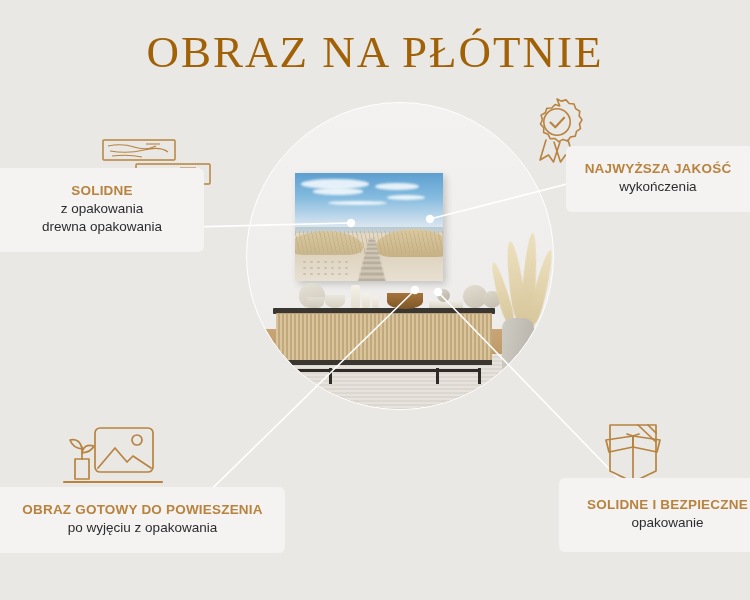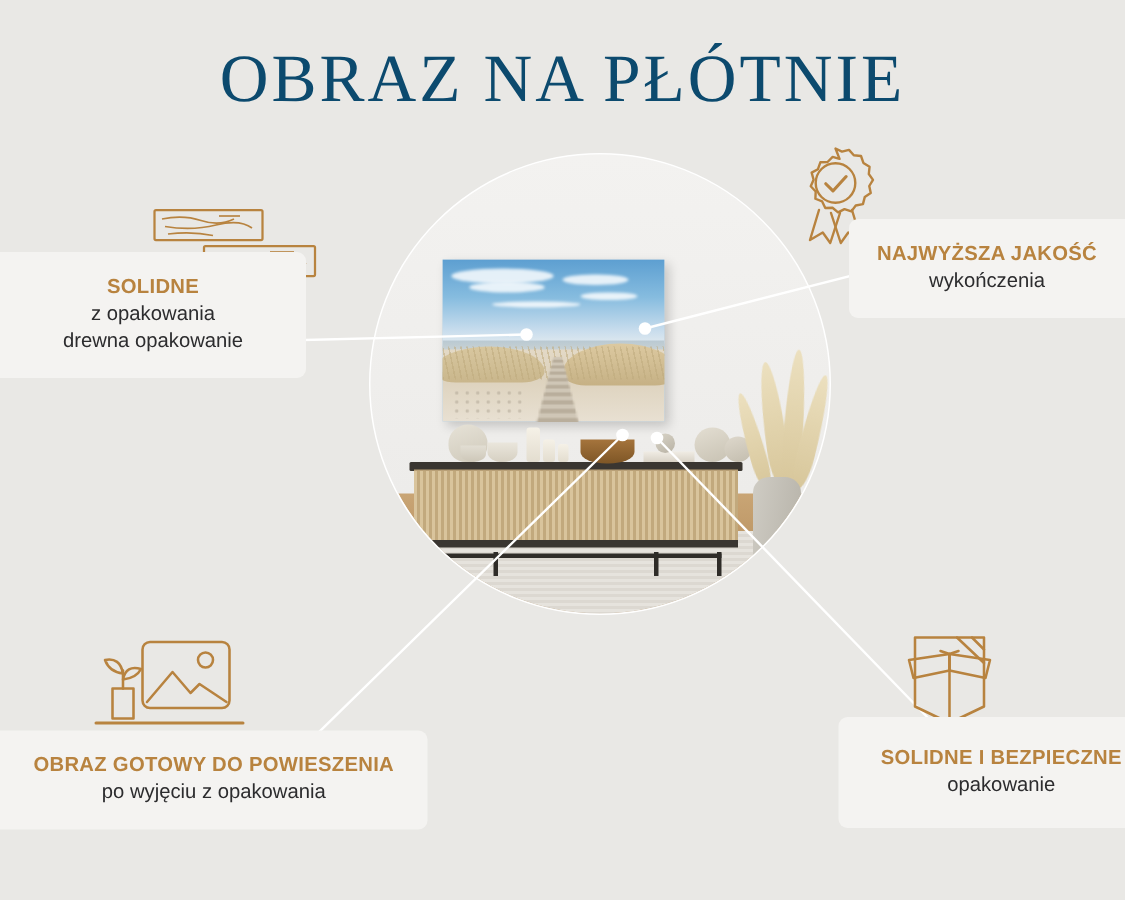--- a/index.html
+++ b/index.html
@@ -12,21 +12,21 @@
   }
   #stage{position:relative;width:750px;height:600px;overflow:hidden;}
 
   
   .title{
     position:absolute;left:0;top:26px;width:750px;
     text-align:center;
     font-family:"Liberation Serif", serif;
     font-size:45px;
     letter-spacing:2.0px;
-    color:#0c4a6e;
+    color:#a16207;
     font-weight:400;
     white-space:nowrap;
   }
 
   
   .circle-wrap{
     position:absolute;left:247px;top:103px;
     width:306px;height:306px;border-radius:50%;
     overflow:hidden;
     background:#f3f2f0;
@@ -282,21 +282,21 @@
       <path d="M52 6 l8 8"></path>
       <path d="M37 17 L10 21 l3 12 24 -5z"></path>
       <path d="M37 17 L64 21 l-3 12 -24 -5z"></path>
       <path d="M31 15 l6 2 6 -2"></path>
     </g>
   </svg>
 
   <div class="fbox two" id="box-krosno">
     <div class="ftitle">SOLIDNE</div>
     <div class="fsub">z opakowania</div>
-    <div class="fsub">drewna opakowanie</div>
+    <div class="fsub">drewna opakowania</div>
   </div>
 
   <div class="fbox" id="box-jakosc">
     <div class="ftitle">NAJWYŻSZA JAKOŚĆ</div>
     <div class="fsub">wykończenia</div>
   </div>
 
   <div class="fbox" id="box-gotowy">
     <div class="ftitle">OBRAZ GOTOWY DO POWIESZENIA</div>
     <div class="fsub">po wyjęciu z opakowania</div>

